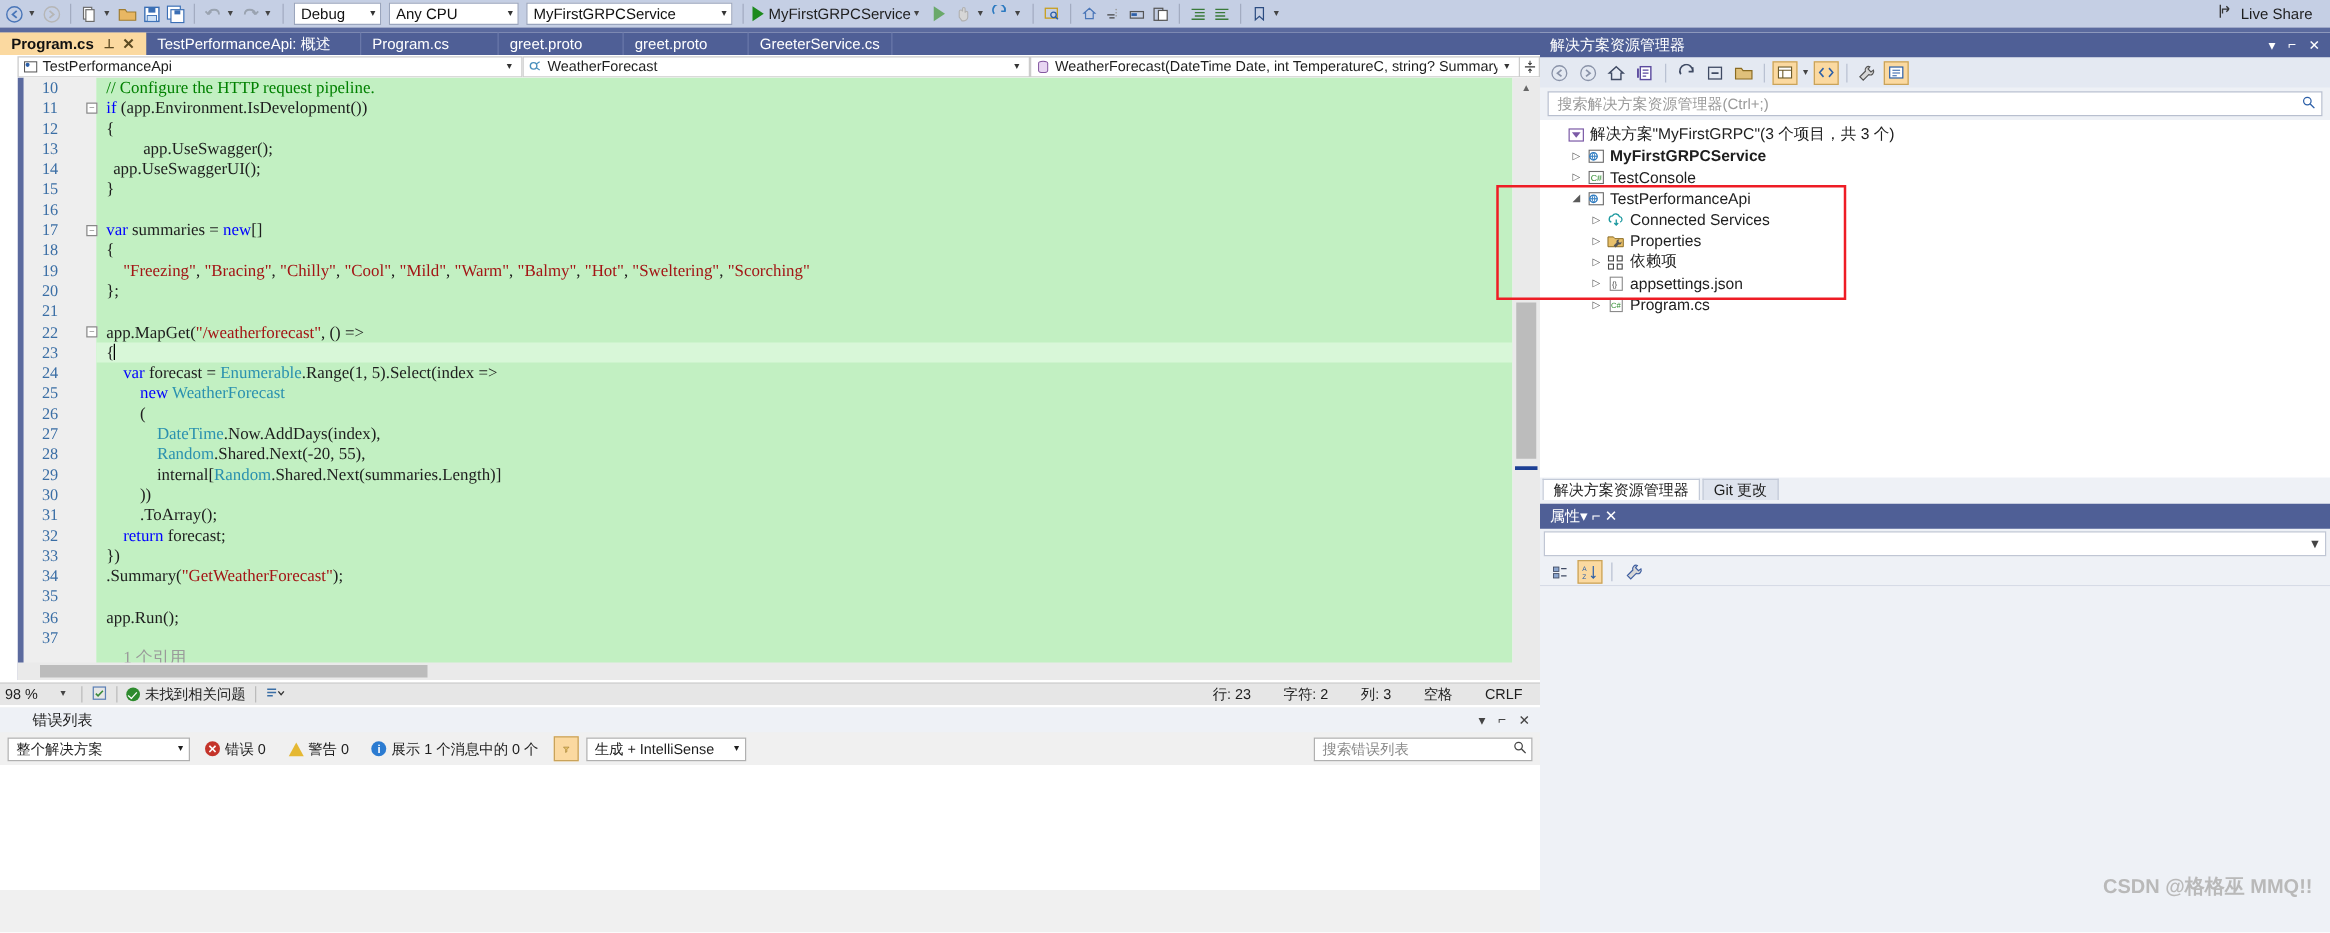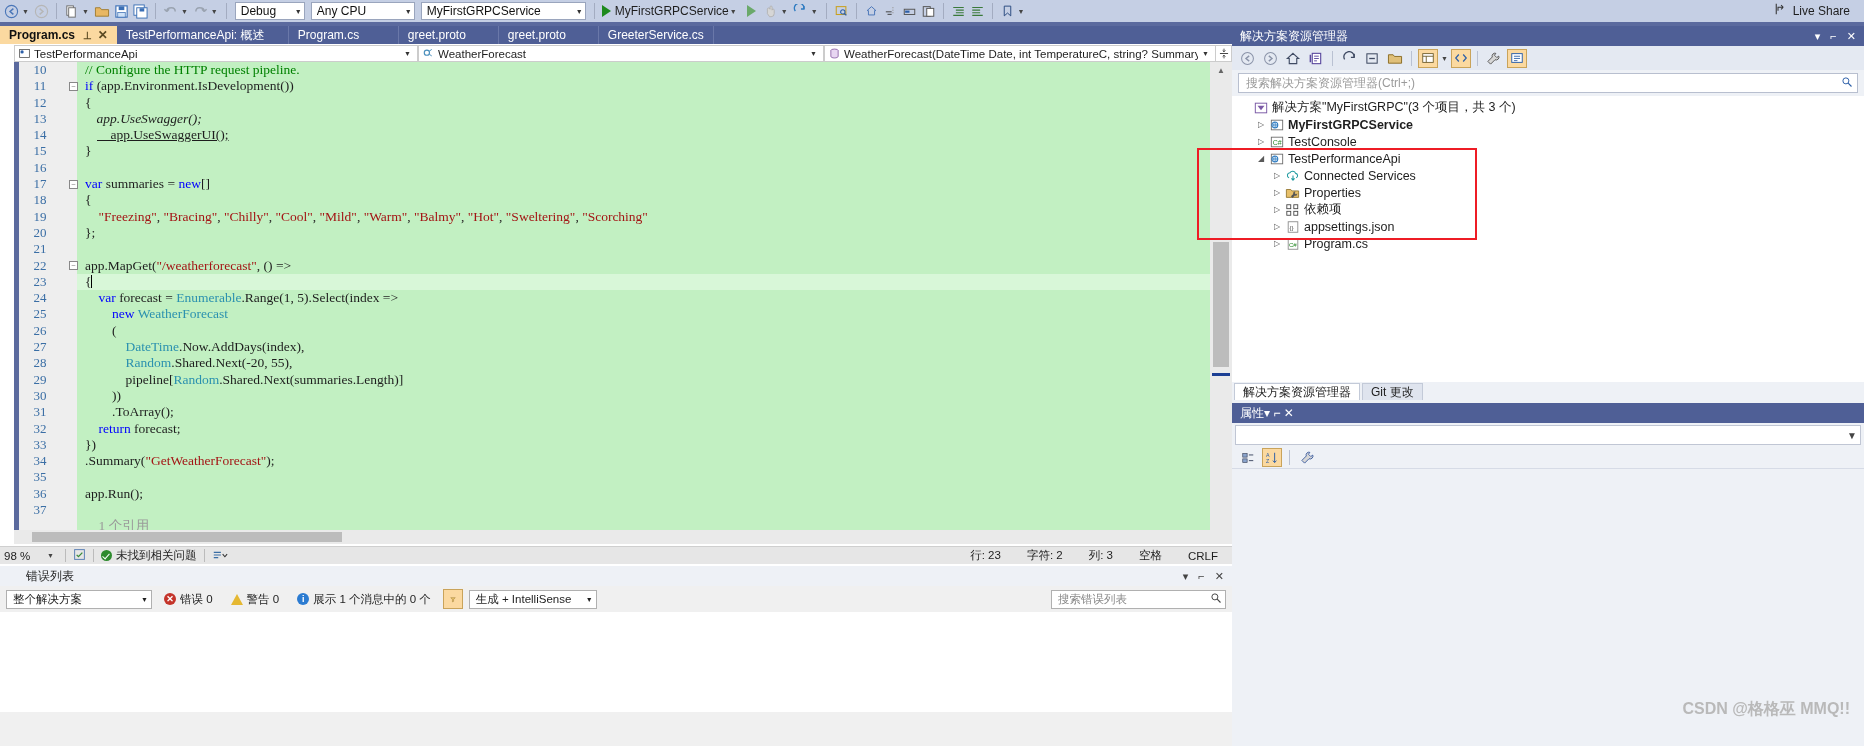--- a/index.html
+++ b/index.html
@@ -373,37 +373,37 @@
     </div>
   </div>
 
   <div class="editor-host">
     <div class="changebar"></div>
     <div class="gutter-bg"></div>
     <div class="code-area" id="code-area">
         <div class="code-line"><span class="ln">10</span><span style="padding-left: 8px;"><span class="cmt">// Configure the HTTP request pipeline.</span></span></div>
         <div class="code-line"><span class="ln">11</span><span class="fold">−</span><span style="padding-left: 8px;"><span class="kw">if</span><span> (app.Environment.IsDevelopment())</span></span></div>
         <div class="code-line"><span class="ln">12</span><span style="padding-left: 8px;"><span>{</span></span></div>
-        <div class="code-line"><span class="ln">13</span><span style="padding-left: 6px; font-style: italic;"><span>    app.UseSwagger();</span></span></div>
-        <div class="code-line"><span class="ln">14</span><span style="padding-left: 20px; text-decoration: underline;"><span>    app.UseSwaggerUI();</span></span></div>
+        <div class="code-line"><span class="ln">13</span><span style="padding-left: 24px;"><span>    app.UseSwagger();</span></span></div>
+        <div class="code-line"><span class="ln">14</span><span style="padding-left: 0;"><span>    app.UseSwaggerUI();</span></span></div>
         <div class="code-line"><span class="ln">15</span><span style="padding-left: 8px;"><span>}</span></span></div>
         <div class="code-line"><span class="ln">16</span><span style="padding-left: 8px;"></span></div>
         <div class="code-line"><span class="ln">17</span><span class="fold">−</span><span style="padding-left: 8px;"><span class="kw">var</span><span> summaries = </span><span class="kw">new</span><span>[]</span></span></div>
         <div class="code-line"><span class="ln">18</span><span style="padding-left: 8px;"><span>{</span></span></div>
         <div class="code-line"><span class="ln">19</span><span style="padding-left: 8px;"><span>    </span><span class="str">"Freezing"</span><span>, </span><span class="str">"Bracing"</span><span>, </span><span class="str">"Chilly"</span><span>, </span><span class="str">"Cool"</span><span>, </span><span class="str">"Mild"</span><span>, </span><span class="str">"Warm"</span><span>, </span><span class="str">"Balmy"</span><span>, </span><span class="str">"Hot"</span><span>, </span><span class="str">"Sweltering"</span><span>, </span><span class="str">"Scorching"</span></span></div>
         <div class="code-line"><span class="ln">20</span><span style="padding-left: 8px;"><span>};</span></span></div>
         <div class="code-line"><span class="ln">21</span><span style="padding-left: 8px;"></span></div>
         <div class="code-line"><span class="ln">22</span><span class="fold">−</span><span style="padding-left: 8px;"><span>app.MapGet(</span><span class="str">"/weatherforecast"</span><span>, () =&gt;</span></span></div>
         <div class="code-line cur-line"><span class="ln">23</span><span style="padding-left: 8px;"><span>{</span><span class="caret"></span></span></div>
         <div class="code-line"><span class="ln">24</span><span style="padding-left: 8px;"><span>    </span><span class="kw">var</span><span> forecast = </span><span class="typ">Enumerable</span><span>.Range(1, 5).Select(index =&gt;</span></span></div>
         <div class="code-line"><span class="ln">25</span><span style="padding-left: 8px;"><span>        </span><span class="kw">new</span><span> </span><span class="typ">WeatherForecast</span></span></div>
         <div class="code-line"><span class="ln">26</span><span style="padding-left: 8px;"><span>        (</span></span></div>
         <div class="code-line"><span class="ln">27</span><span style="padding-left: 8px;"><span>            </span><span class="typ">DateTime</span><span>.Now.AddDays(index),</span></span></div>
         <div class="code-line"><span class="ln">28</span><span style="padding-left: 8px;"><span>            </span><span class="typ">Random</span><span>.Shared.Next(-20, 55),</span></span></div>
-        <div class="code-line"><span class="ln">29</span><span style="padding-left: 8px;"><span>            pipeline[</span><span class="typ">Random</span><span>.Shared.Next(summaries.Length)]</span></span></div>
+        <div class="code-line"><span class="ln">29</span><span style="padding-left: 8px;"><span>            internal[</span><span class="typ">Random</span><span>.Shared.Next(summaries.Length)]</span></span></div>
         <div class="code-line"><span class="ln">30</span><span style="padding-left: 8px;"><span>        ))</span></span></div>
         <div class="code-line"><span class="ln">31</span><span style="padding-left: 8px;"><span>        .ToArray();</span></span></div>
         <div class="code-line"><span class="ln">32</span><span style="padding-left: 8px;"><span>    </span><span class="kw">return</span><span> forecast;</span></span></div>
         <div class="code-line"><span class="ln">33</span><span style="padding-left: 8px;"><span>})</span></span></div>
         <div class="code-line"><span class="ln">34</span><span style="padding-left: 8px;"><span>.Summary(</span><span class="str">"GetWeatherForecast"</span><span>);</span></span></div>
         <div class="code-line"><span class="ln">35</span><span style="padding-left: 8px;"></span></div>
         <div class="code-line"><span class="ln">36</span><span style="padding-left: 8px;"><span>app.Run();</span></span></div>
         <div class="code-line"><span class="ln">37</span><span style="padding-left: 8px;"></span></div>
         <div class="code-line"><span class="ln"></span><span style="padding-left: 8px;"><span class="gry">    1 个引用</span></span></div>
         <div class="code-line"><span class="ln">38</span><span class="fold">−</span><span style="padding-left: 8px;"><span class="kw">internal record </span><span class="typ">WeatherForecast</span><span>(</span><span class="typ">DateTime</span><span> Date, </span><span class="kw">int</span><span> TemperatureC, </span><span class="kw">string</span><span>? Summary)</span></span></div>

